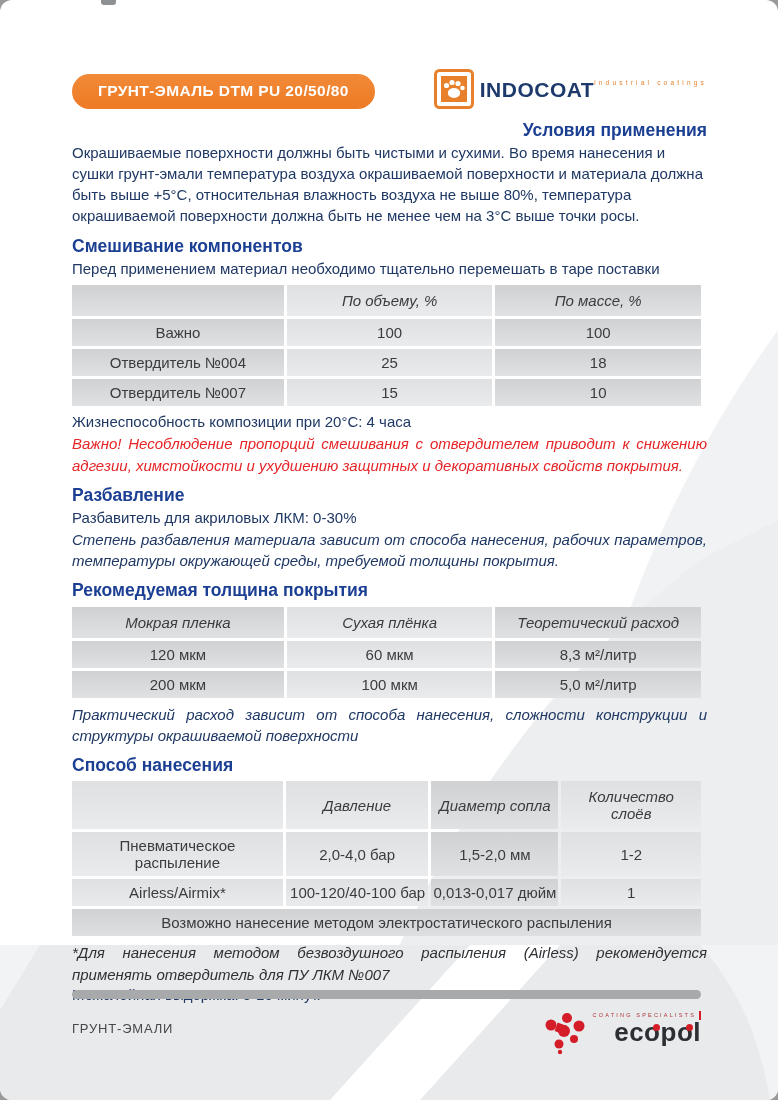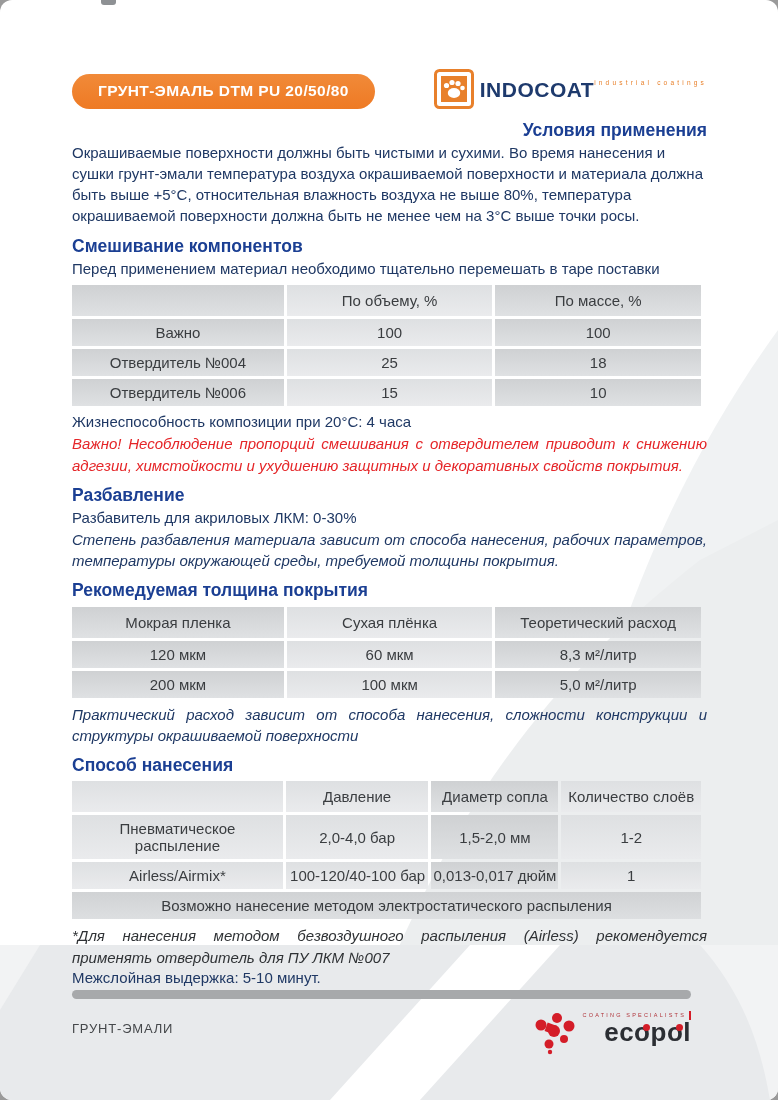--- a/index.html
+++ b/index.html
@@ -40,24 +40,24 @@
   
   table.grid { width:100%; border-collapse:separate; border-spacing:3px 3px; table-layout:fixed; margin:3px -3px 3px -3px; }
   table.grid td, table.grid th {
     font-size:15px; color:#3a3d40; font-weight:normal; text-align:center;
     padding:5px 6px; vertical-align:middle;
   }
   td.rowlabel { text-align:left; padding-left:16px; }
   .cell-dark  { background:linear-gradient(180deg,#cfd1d3 0%,#dfe1e3 100%); }
   .cell-light { background:linear-gradient(180deg,#dee0e2 0%,#eaebed 100%); }
   .cell-note  { background:linear-gradient(180deg,#d0d2d4 0%,#dddfe1 100%); text-align:left; padding-left:16px; }
-  table.grid th { padding-top:7px; padding-bottom:7px; }
-
-  
-  .footer { position:absolute; left:72px; right:87px; top:990px; z-index:1; }
+  table.grid th { padding-top:7px; padding-bottom:7px;font-style:italic; }
+
+  
+  .footer { position:absolute; left:72px; right:77px; top:990px; z-index:1; }
   .footer-bar { height:9px; border-radius:5px; background:#a7a9ab; }
   .footer-row { display:flex; justify-content:space-between; align-items:flex-start; margin-top:16px; }
   .footer-label { color:#45484b; font-size:13px; letter-spacing:0.8px; margin-top:6px; }
 
   .ecopol { display:flex; align-items:flex-start; gap:5px; margin-top:-4px; }
   .ecopol-text { display:flex; flex-direction:column; align-items:flex-end; }
   .ecopol-tag { font-size:5.5px; letter-spacing:2.2px; color:#b0343a; border-right:2px solid #d41d28; padding-right:3px; line-height:1.6; }
   .ecopol-word { font-size:26px; font-weight:bold; color:#2b2e33; line-height:0.95; letter-spacing:0.5px; }
   .ecopol-o { position:relative; display:inline-block; }
   .ecopol-o::after { content:""; position:absolute; width:7px; height:7px; border-radius:50%;
@@ -125,21 +125,21 @@
         <td class="cell-dark rowlabel">Важно</td>
         <td class="cell-light">100</td>
         <td class="cell-dark">100</td>
       </tr>
       <tr>
         <td class="cell-dark rowlabel">Отвердитель №004</td>
         <td class="cell-light">25</td>
         <td class="cell-dark">18</td>
       </tr>
       <tr>
-        <td class="cell-dark rowlabel">Отвердитель №006</td>
+        <td class="cell-dark rowlabel">Отвердитель №007</td>
         <td class="cell-light">15</td>
         <td class="cell-dark">10</td>
       </tr>
     </tbody>
       </table>
 
     <p class="body">Жизнеспособность композиции при 20°С: 4 часа</p>
     <p class="note-red">Важно! Несоблюдение пропорций смешивания с отвердителем приводит к снижению адгезии, химстойкости и ухудшению защитных и декоративных свойств покрытия.</p>
 
     <h2 class="sec">Разбавление</h2>

